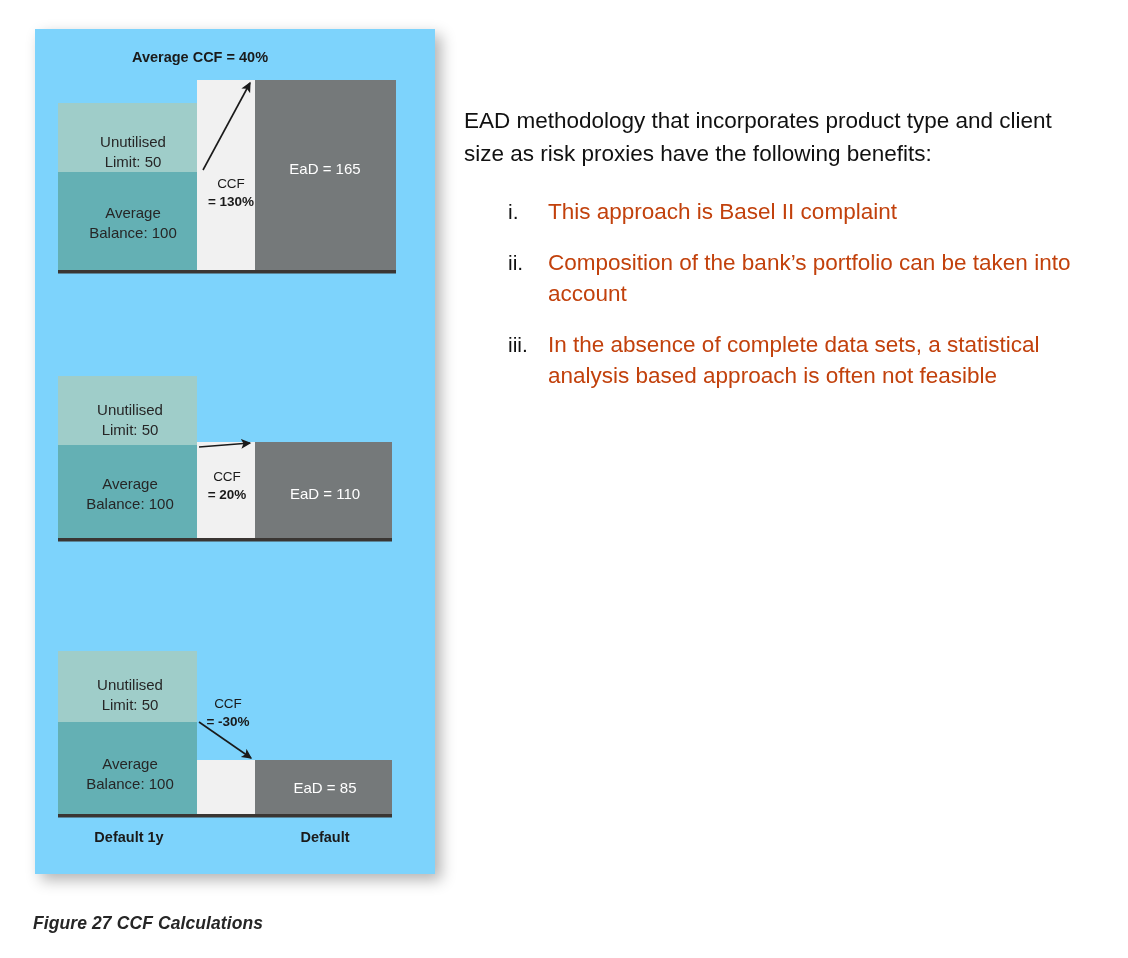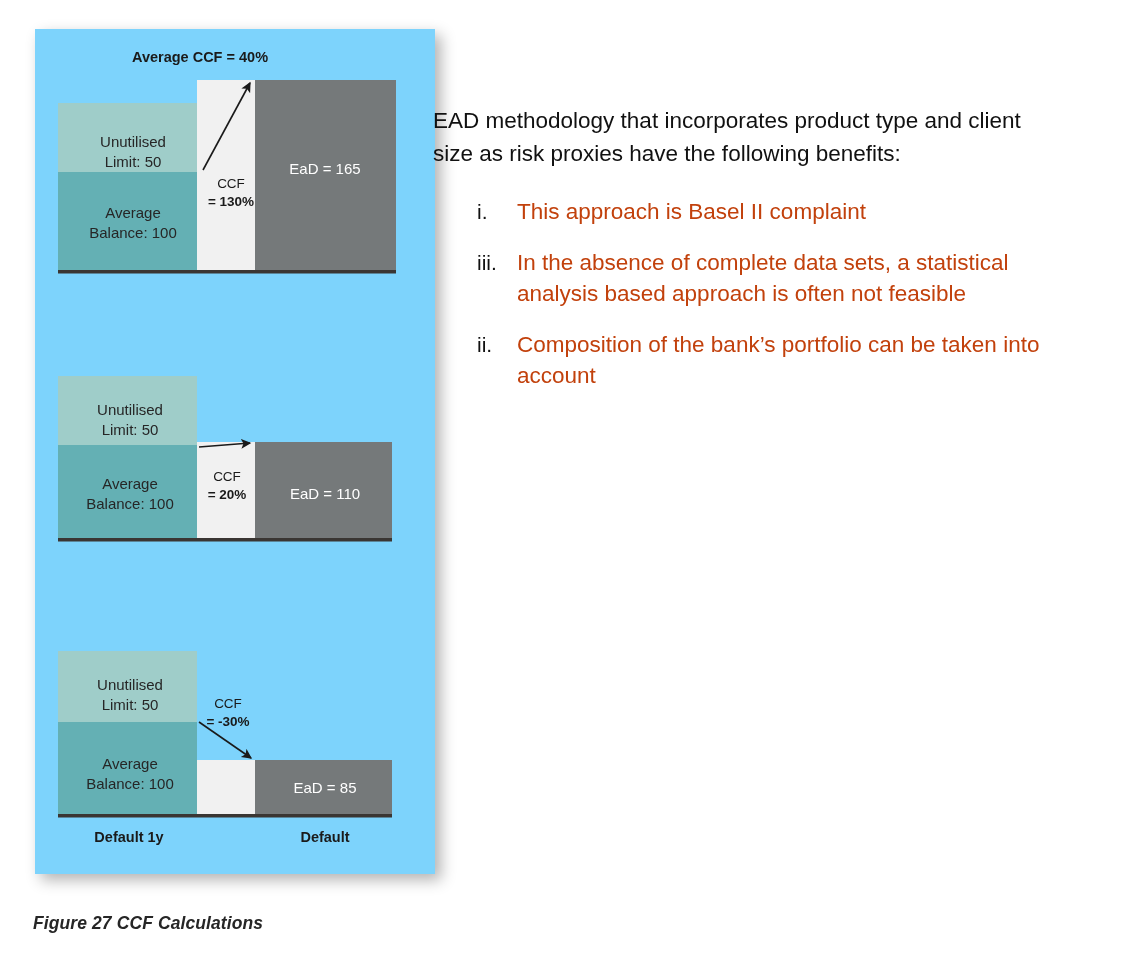--- a/index.html
+++ b/index.html
@@ -80,21 +80,21 @@
     font-style: italic;
     font-weight: bold;
     color: #262626;
     letter-spacing: 0.1px;
     white-space: nowrap;
   }
 
   
   #body-content {
     position: absolute;
-    left: 433px;
+    left: 464px;
     top: 104px;
     width: 630px;
   }
   #intro-paragraph {
     font-family: "Liberation Sans", sans-serif;
     font-size: 22.5px;
     line-height: 33px;
     color: #111111;
     margin: 0;
     width: 614px;
@@ -213,21 +213,21 @@
 
 <div id="body-content">
   <p id="intro-paragraph">EAD methodology that incorporates product type and client size as risk proxies have the following benefits:</p>
 
   <ul id="benefits-list">
     <li>
       <span class="list-marker">i.</span>
       <span class="list-text">This approach is Basel II complaint</span>
     </li>
     <li>
+      <span class="list-marker">ii.</span>
+      <span class="list-text">Composition of the bank’s portfolio can be taken into account</span>
+    </li>
+    <li>
       <span class="list-marker">iii.</span>
       <span class="list-text">In the absence of complete data sets, a statistical analysis based approach is often not feasible</span>
     </li>
-    <li>
-      <span class="list-marker">ii.</span>
-      <span class="list-text">Composition of the bank’s portfolio can be taken into account</span>
-    </li>
   </ul>
 </div>
 
 </body></html>

